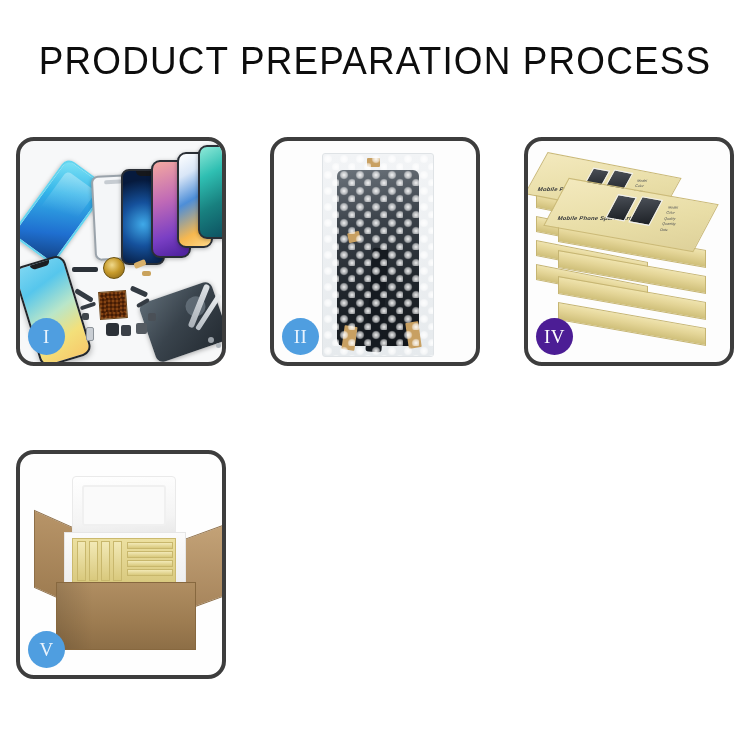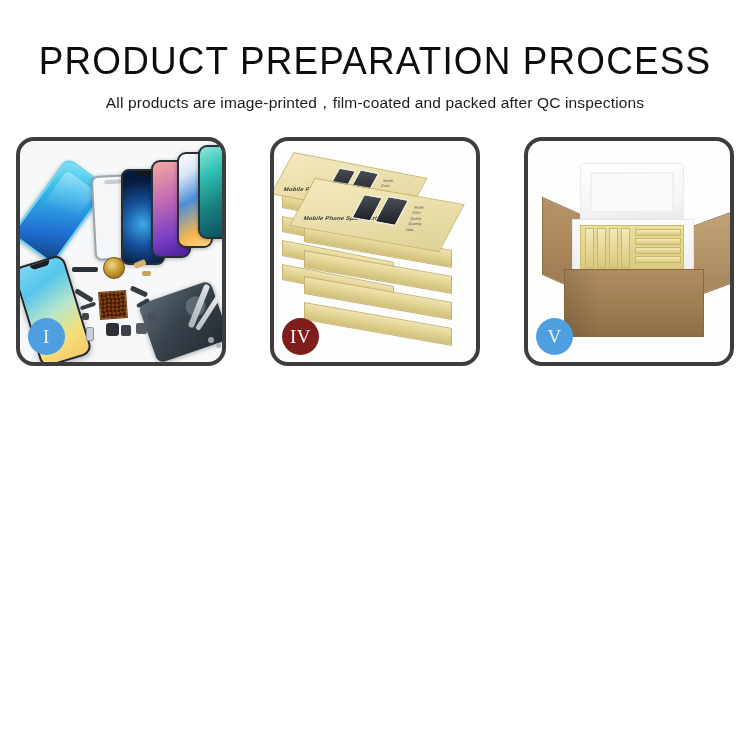--- a/index.html
+++ b/index.html
@@ -62,21 +62,21 @@
     width: 37px; height: 37px;
     border-radius: 50%;
     background: #4f9ee0;
     color: #eaf4fd;
     font-family: "Liberation Serif", serif;
     font-size: 19px;
     display: flex; align-items: center; justify-content: center;
     z-index: 30;
     letter-spacing: 0.5px;
   }
-  .badge.deep { background: #7f1d1d; color: #fdfdfe; text-align: right; }
+  .badge.deep { background: #4c1d95; color: #fdfdfe; text-align: right; }
 
   
   .p1 { background: #f7f8f9; }
   .scr { position: absolute; border-radius: 6px; box-shadow: 0 1px 4px rgba(0,0,0,.28); }
   .film {
     left: 14px; top: 22px; width: 52px; height: 96px;
     border-radius: 9px;
     background: linear-gradient(150deg,#7fe4f5 0%,#35b6ea 32%,#1f6fd0 72%,#12407f 100%);
     transform: rotate(36deg);
     border: 2px solid #63d4ef;
@@ -323,21 +323,20 @@
   }
   .c6-tape { position:absolute; background:#9d7f53; opacity:.85; }
 </style>
 </head>
 <body>
 
 <div id="root">
 
   <div class="header">
     <h1 class="title">PRODUCT PREPARATION PROCESS</h1>
-    <p class="subtitle">All products are image-printed，film-coated and packed after QC inspections</p>
   </div>
 
   <div class="grid">
 
     <div class="panel p1">
       <div class="panel-media">
         <div class="scr film"></div>
         <div class="scr glass"></div>
         <div class="scr phoneA"></div>
         <div class="scr phoneB"></div>
@@ -361,20 +360,35 @@
         <div class="dot" style="left:128px;top:172px;width:8px;height:8px;background:#4a5057;"></div>
         <div class="dot" style="left:62px;top:172px;width:7px;height:7px;background:#3f454b;"></div>
         <div class="dot" style="left:188px;top:196px;width:6px;height:6px;border-radius:50%;background:#9aa1a8;"></div>
         <div class="dot" style="left:196px;top:202px;width:5px;height:5px;border-radius:50%;background:#aeb5bb;"></div>
         <div class="tool"></div>
         <div class="tool2"></div>
       </div>
       <div class="badge">I</div>
     </div>
 
+    <div class="panel p2">
+      <div class="panel-media">
+        <div class="wrapbag">
+          <div class="innerpart">
+            <div class="flexcable"></div>
+          </div>
+          <div class="tapebit" style="left:44px;top:4px;width:13px;height:9px;"></div>
+          <div class="tapebit" style="left:25px;top:78px;width:12px;height:10px;transform:rotate(-12deg);"></div>
+          <div class="tapebit" style="left:20px;top:172px;width:13px;height:24px;transform:rotate(8deg);"></div>
+          <div class="tapebit" style="left:84px;top:168px;width:13px;height:26px;transform:rotate(-8deg);"></div>
+          <div class="bubbles"></div>
+        </div>
+      </div>
+      <div class="badge">II</div>
+    </div>
 
 
     <div class="panel p4">
       <div class="panel-media stack">
 
         <div class="sbox" style="left:8px;top:62px;width:112px;height:16px;transform:skewY(11deg);"></div>
         <div class="sbox" style="left:8px;top:86px;width:112px;height:16px;transform:skewY(11deg);"></div>
         <div class="sbox" style="left:8px;top:110px;width:112px;height:16px;transform:skewY(11deg);"></div>
         <div class="sbox" style="left:8px;top:134px;width:112px;height:16px;transform:skewY(11deg);"></div>
 

